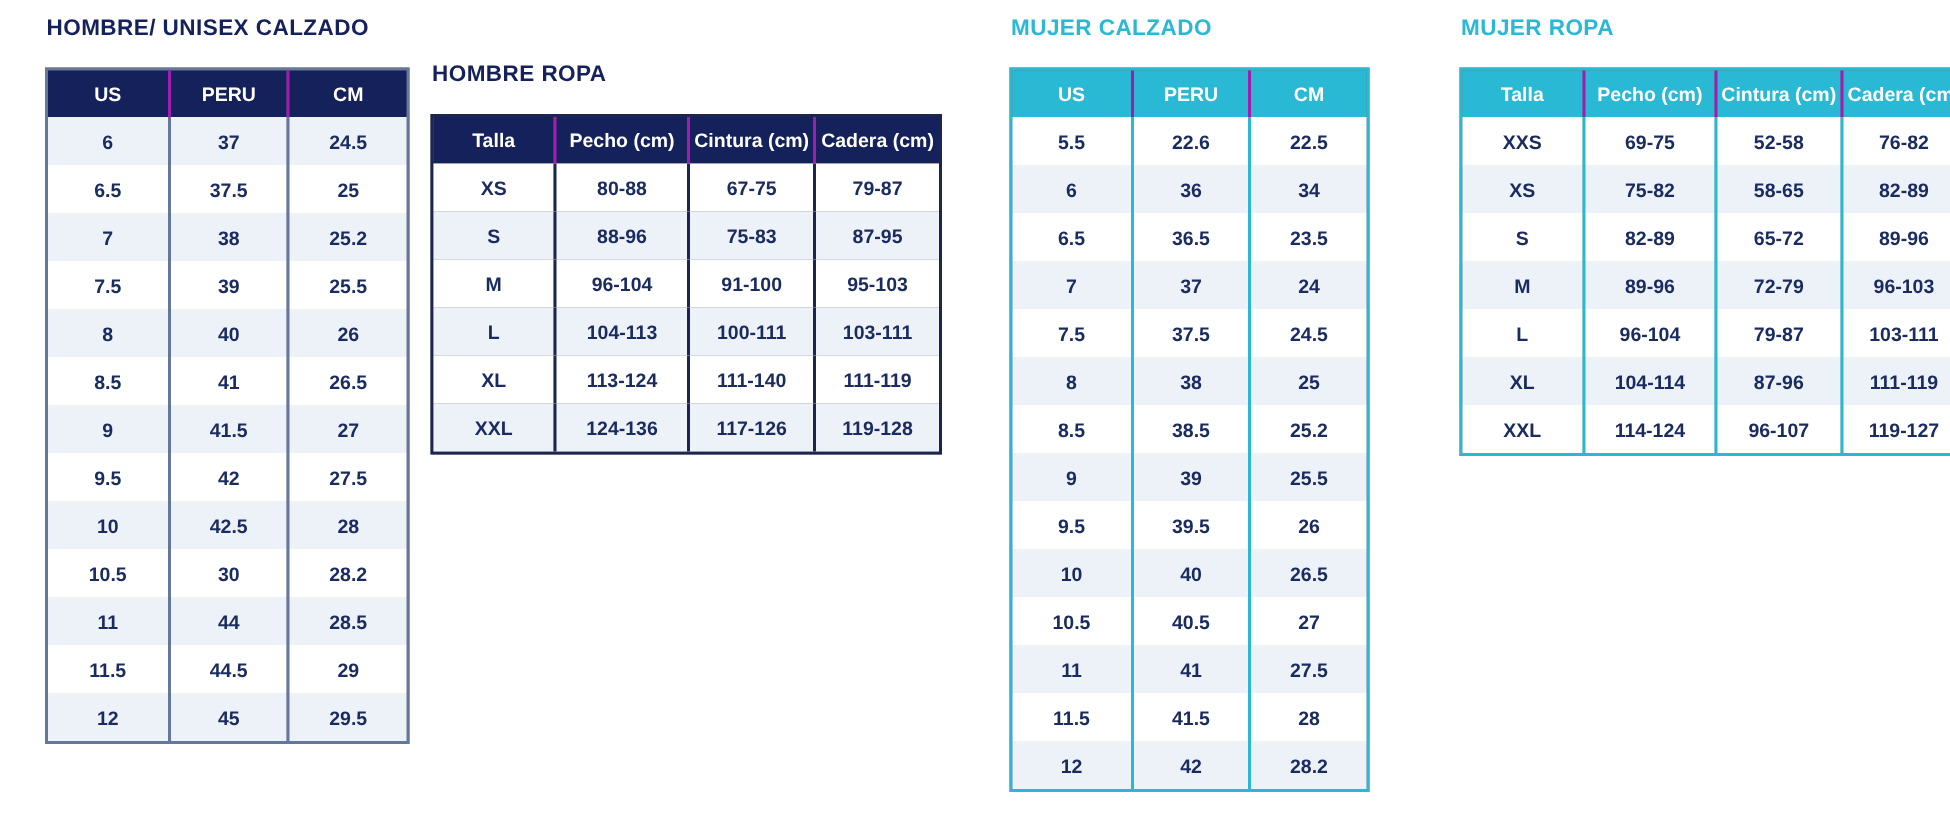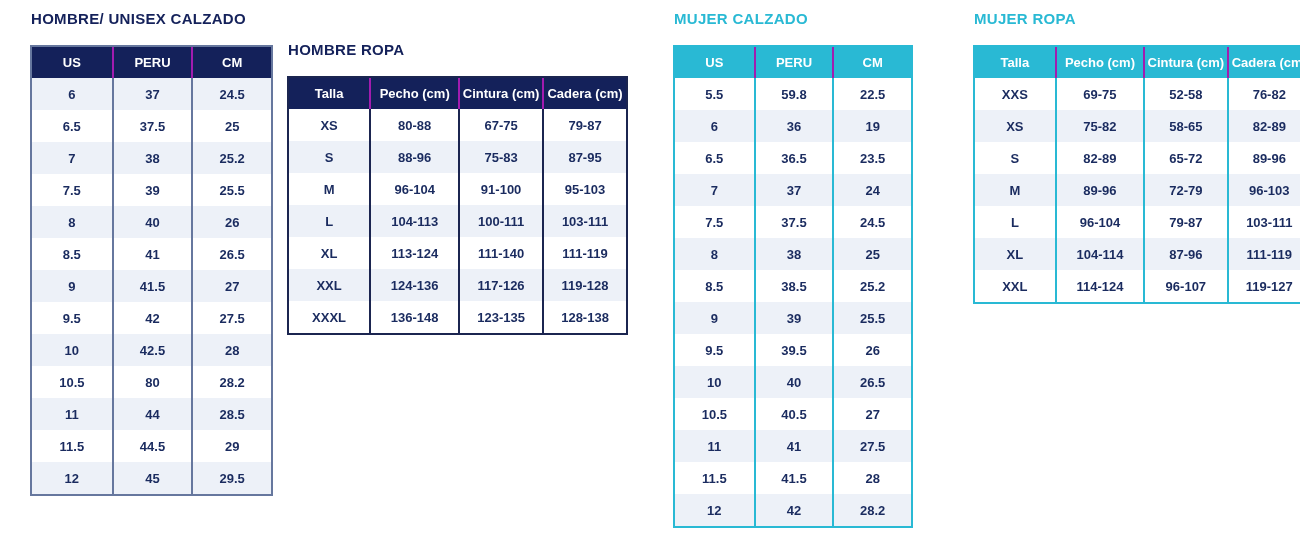--- a/index.html
+++ b/index.html
@@ -132,21 +132,21 @@
             <td>42</td>
             <td>27.5</td>
           </tr>
           <tr>
             <td>10</td>
             <td>42.5</td>
             <td>28</td>
           </tr>
           <tr>
             <td>10.5</td>
-            <td>80</td>
+            <td>30</td>
             <td>28.2</td>
           </tr>
           <tr>
             <td>11</td>
             <td>44</td>
             <td>28.5</td>
           </tr>
           <tr>
             <td>11.5</td>
             <td>44.5</td>
@@ -204,52 +204,46 @@
             <td>113-124</td>
             <td>111-140</td>
             <td>111-119</td>
           </tr>
           <tr>
             <td>XXL</td>
             <td>124-136</td>
             <td>117-126</td>
             <td>119-128</td>
           </tr>
-          <tr>
-            <td>XXXL</td>
-            <td>136-148</td>
-            <td>123-135</td>
-            <td>128-138</td>
-          </tr>
         </tbody>
       </table>
     </div>
 </div>
 
 <div id="t-mujer-calzado" class="chart-block theme-cyan border-cyan stripe-odd cols3">
   <h2 class="chart-title">MUJER CALZADO</h2>
   <div class="tbl-wrap">
       <table>
         <thead>
           <tr>
             <th>US</th>
             <th>PERU</th>
             <th>CM</th>
           </tr>
         </thead>
         <tbody>
           <tr>
             <td>5.5</td>
-            <td>59.8</td>
+            <td>22.6</td>
             <td>22.5</td>
           </tr>
           <tr>
             <td>6</td>
             <td>36</td>
-            <td>19</td>
+            <td>34</td>
           </tr>
           <tr>
             <td>6.5</td>
             <td>36.5</td>
             <td>23.5</td>
           </tr>
           <tr>
             <td>7</td>
             <td>37</td>
             <td>24</td>

